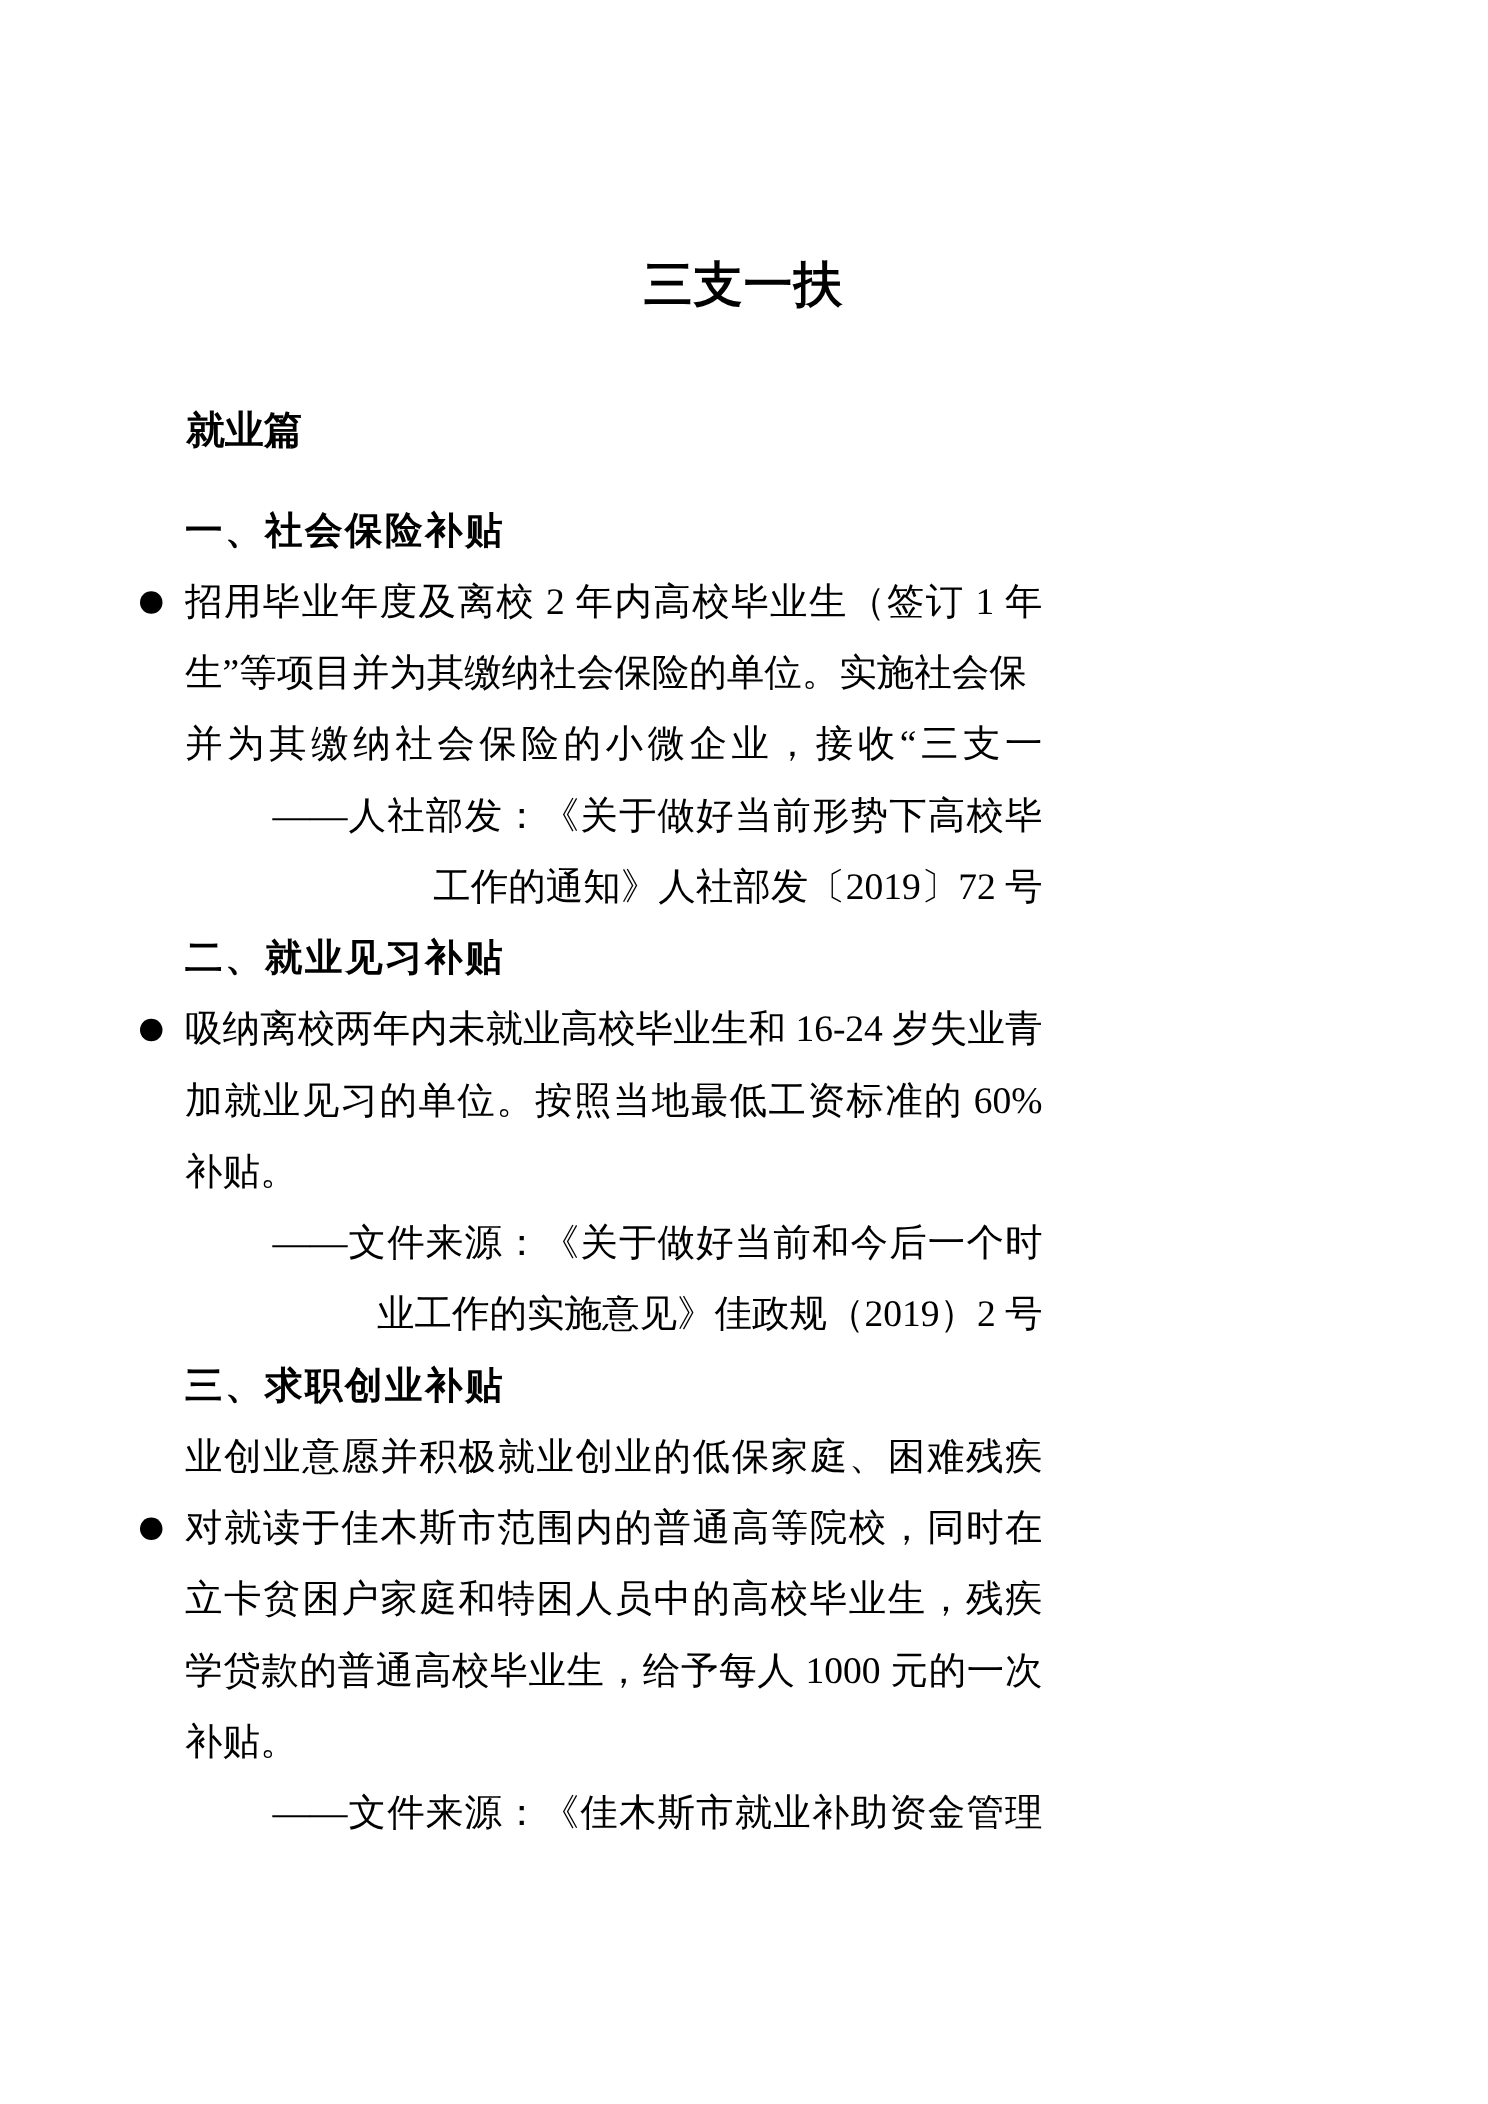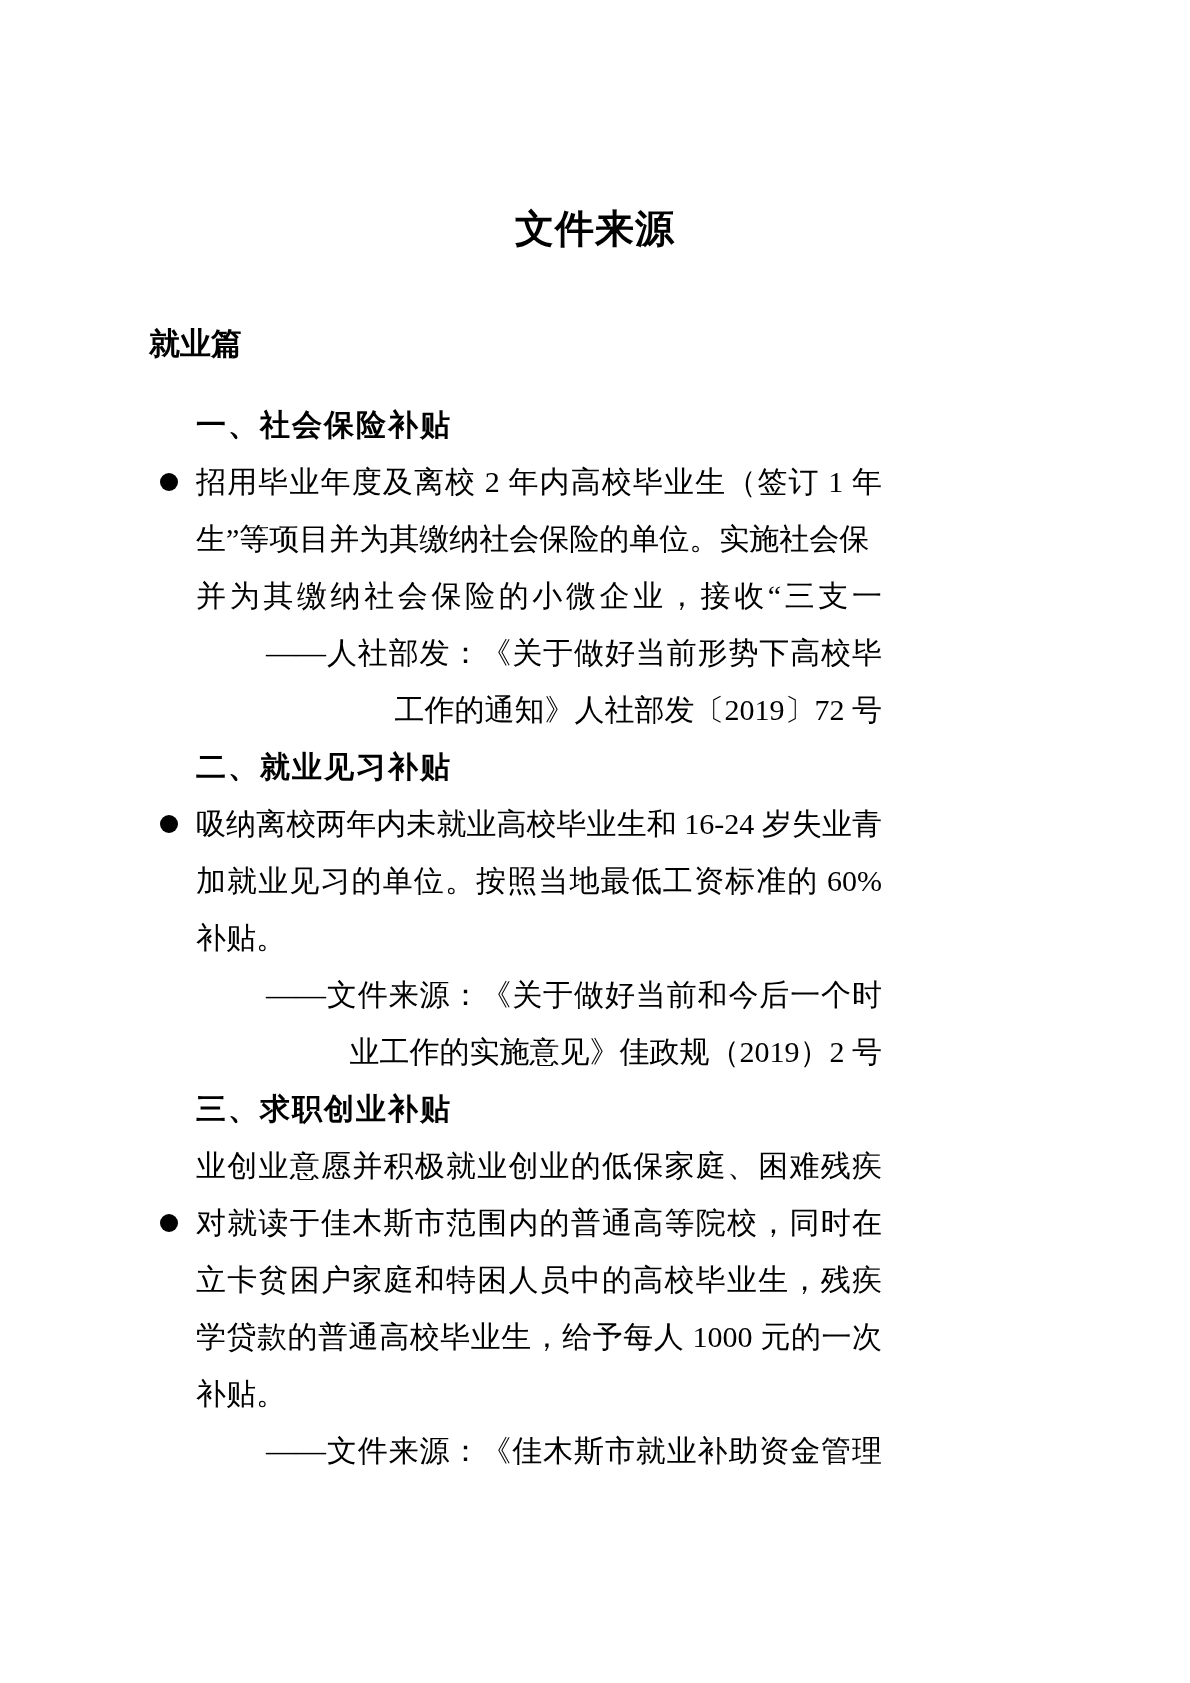--- a/index.html
+++ b/index.html
@@ -34,21 +34,20 @@
     font-family: Liberation Sans, sans-serif;
     font-size: 31px;
     font-weight: 700;
     line-height: 1.1;
   }
   .content {
     position: absolute;
     top: 396px;
     left: 0;
     width: 980px;
-    padding-left: 48px;
   }
   .line {
     height: 57px;
     line-height: 57px;
     font-size: 30px;
     overflow: hidden;
     position: relative;
   }
   .heading-line {
     padding-left: 148px;
@@ -81,21 +80,21 @@
     height: 18px;
     border-radius: 50%;
     background: #000000;
   }
 </style>
 </head>
 <body>
 
 <div class="page">
 
-  <h1 class="doc-title">文件来源</h1>
+  <h1 class="doc-title">三支一扶</h1>
 
   <h2 class="section-title">就业篇</h2>
 
   <div class="content">
 
     <div class="line heading-line">
       <span>一、社会保险补贴</span>
     </div>
 
     <div>

